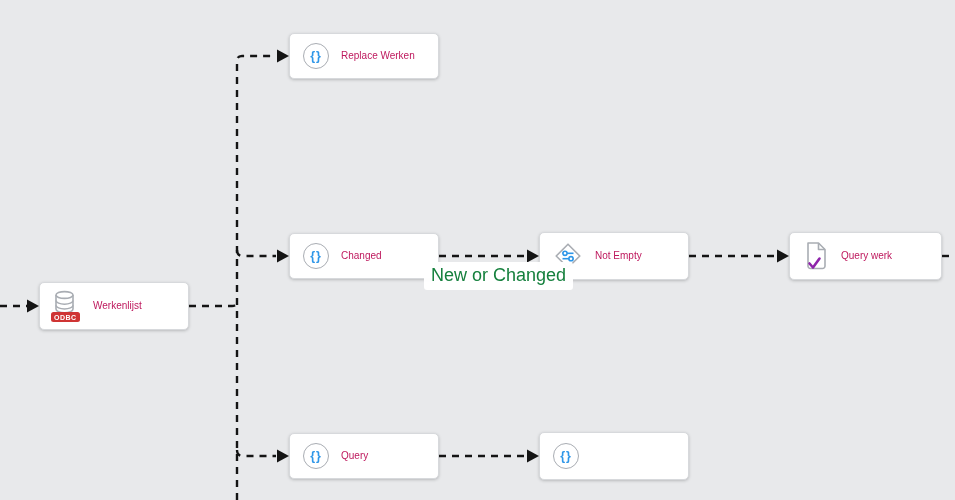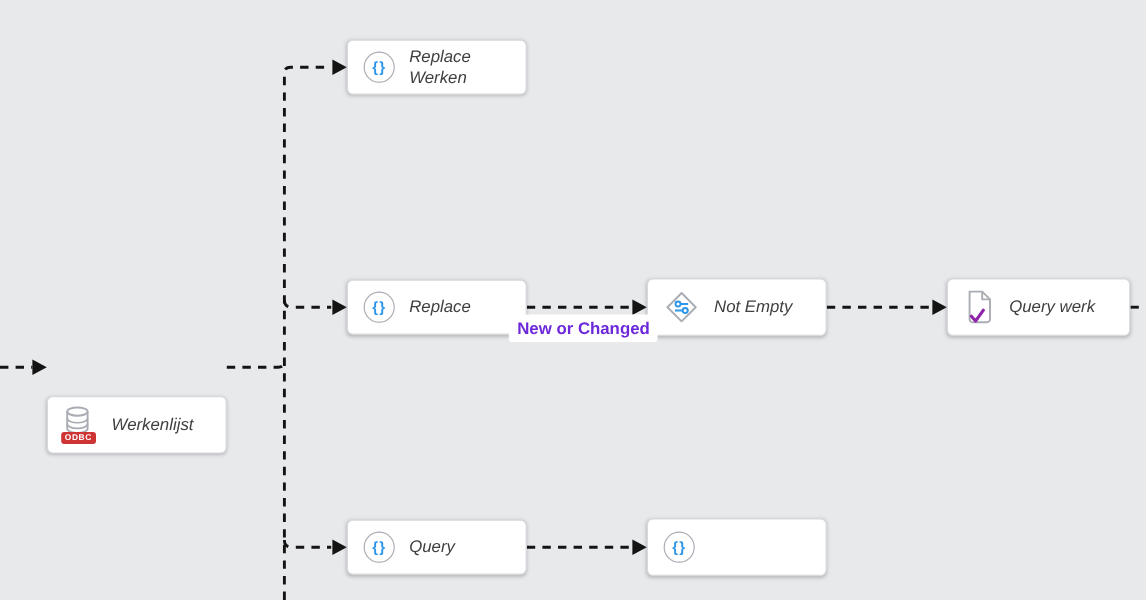--- a/index.html
+++ b/index.html
@@ -37,27 +37,26 @@
     height: 48px;
     padding: 4px 8px 4px 13px;
     background: #ffffff;
     border: 1px solid #d7d9dc;
     border-radius: 5px;
     box-shadow: 0 1px 3px rgba(60,64,67,0.28);
     z-index: 2;
     cursor: pointer;
   }
   .node .label {
-    font-size: 14px;
-    color: #404040;
+    font-size: 10px;
+    color: #be185d;
     line-height: 1.25;
-    font-style: italic;
-  }
-
-  .node-werkenlijst        { left: 39px;  top: 282px; margin-top: 48px; }
+  }
+
+  .node-werkenlijst        { left: 39px;  top: 282px; }
   .node-replace-werken     { left: 289px; top: 33px;  height: 46px; }
   .node-compare            { left: 289px; top: 233px; height: 46px; }
   .node-not-empty          { left: 539px; top: 232px; }
   .node-export-werk        { left: 789px; top: 232px; width: 153px; }
   .node-query              { left: 289px; top: 433px; height: 46px; }
   .node-replace-werken-prev{ left: 539px; top: 432px; }
 
   
   .icon-braces {
     flex: 0 0 auto;
@@ -93,23 +92,23 @@
     border-radius: 2.5px;
     line-height: 1;
   }
 
   .icon-svg { flex: 0 0 auto; display: block; }
 
   .edge-label {
     position: absolute;
     left: 424px; top: 262px;
     background: rgba(255,255,255,0.97);
-    color: #6d28d9;
-    font-size: 14px;
-    font-weight: bold;
+    color: #15803d;
+    font-size: 18px;
+    font-weight: normal;
     padding: 3px 7px 4px 7px;
     border-radius: 3px;
     z-index: 3;
     cursor: pointer;
     white-space: nowrap;
   }
 </style>
 </head>
 <body>
 
@@ -160,21 +159,21 @@
     <span class="icon-braces">
       <span>{}</span>
     </span>
     <span class="label">Replace Werken</span>
   </div>
 
   <div class="node node-compare">
     <span class="icon-braces">
       <span>{}</span>
     </span>
-    <span class="label">Replace</span>
+    <span class="label">Changed</span>
   </div>
 
   <div class="node node-not-empty">
     <svg class="icon-svg" width="30" height="30" viewBox="0 0 30 30">
       <path d="M15 3.2 L26.8 15 L15 26.8 L3.2 15 Z" fill="#ffffff" stroke="#a9adb3" stroke-width="1.6" stroke-linejoin="round"></path>
       <line x1="9.5" y1="12.3" x2="20.5" y2="12.3" stroke="#2d96e8" stroke-width="1.6"></line>
       <circle cx="12" cy="12.3" r="2.1" fill="#ffffff" stroke="#2d96e8" stroke-width="1.6"></circle>
       <line x1="9.5" y1="17.7" x2="20.5" y2="17.7" stroke="#2d96e8" stroke-width="1.6"></line>
       <circle cx="18" cy="17.7" r="2.1" fill="#ffffff" stroke="#2d96e8" stroke-width="1.6"></circle>
     </svg>

